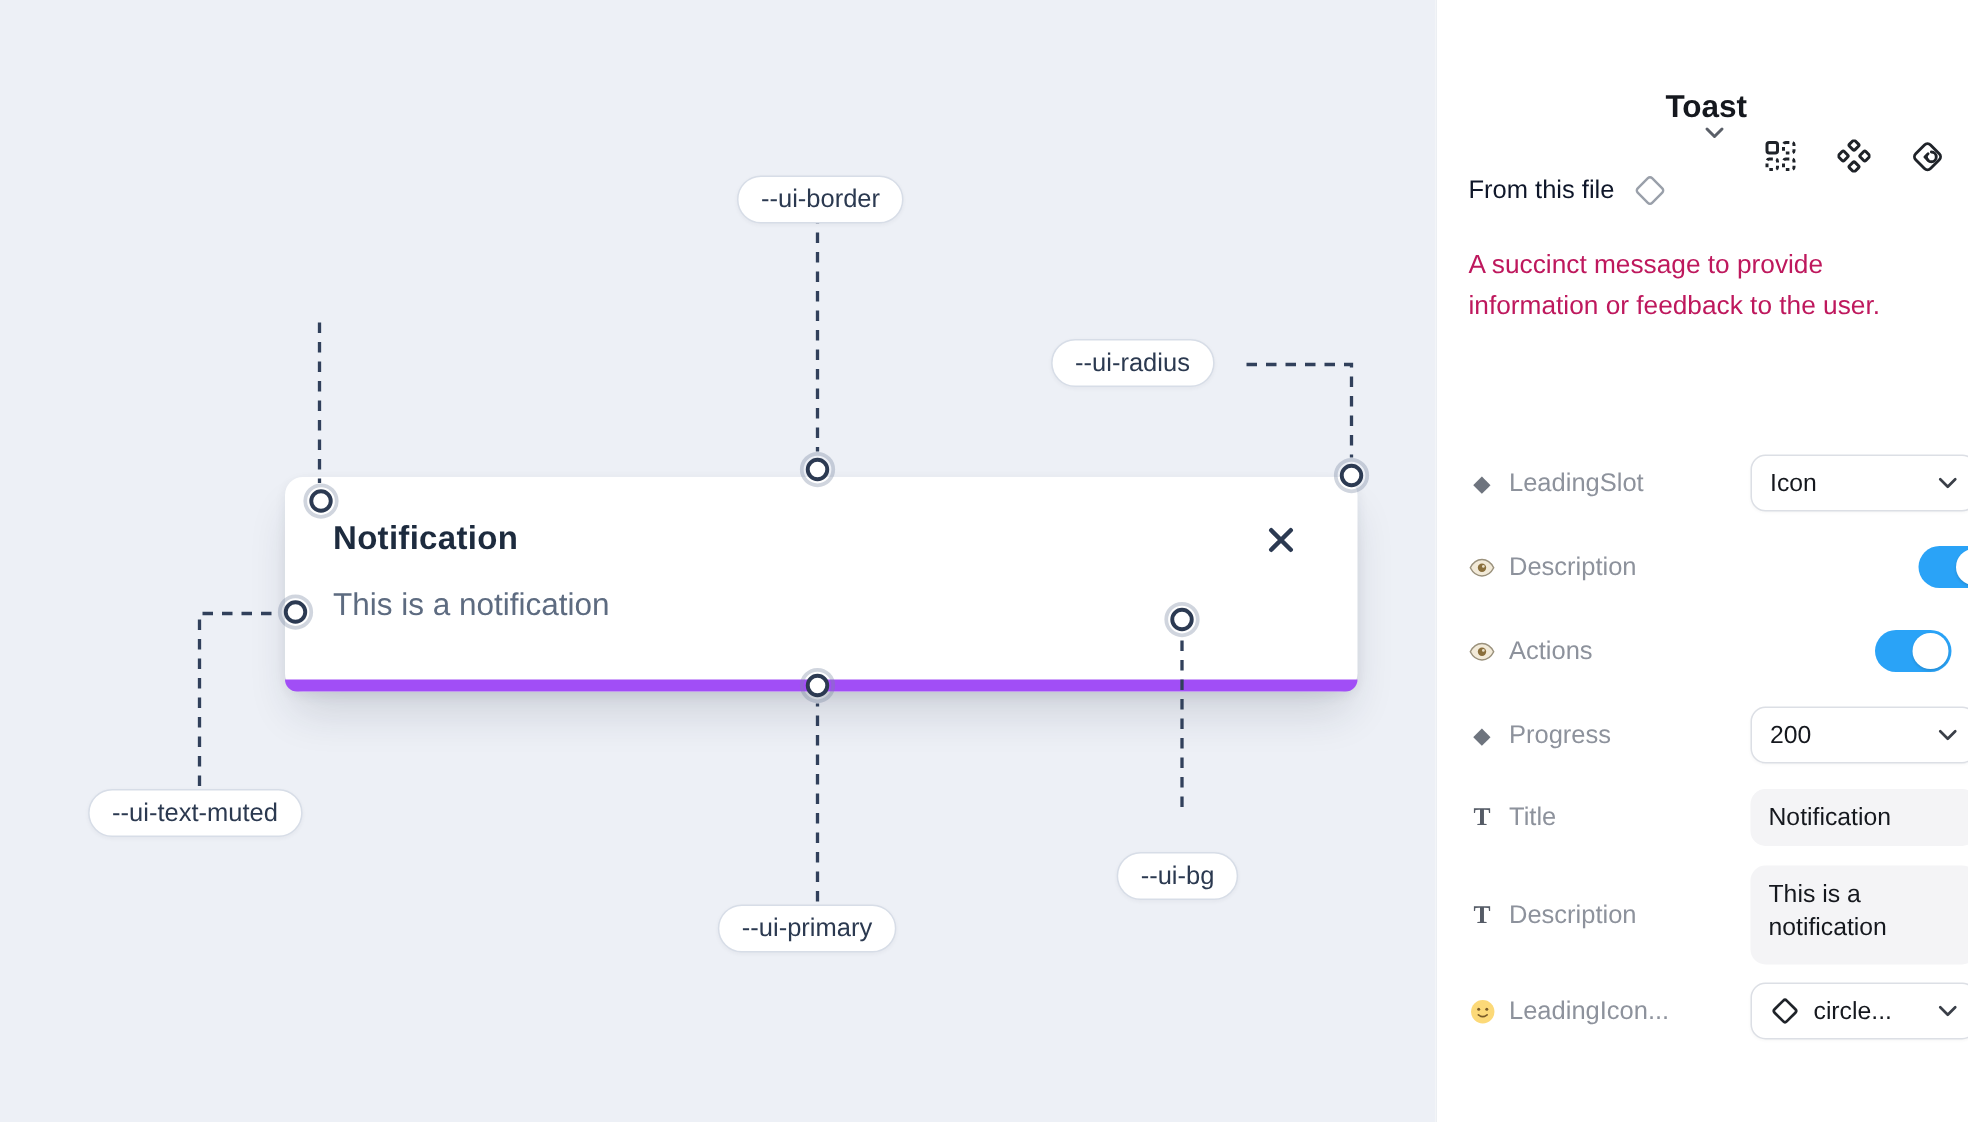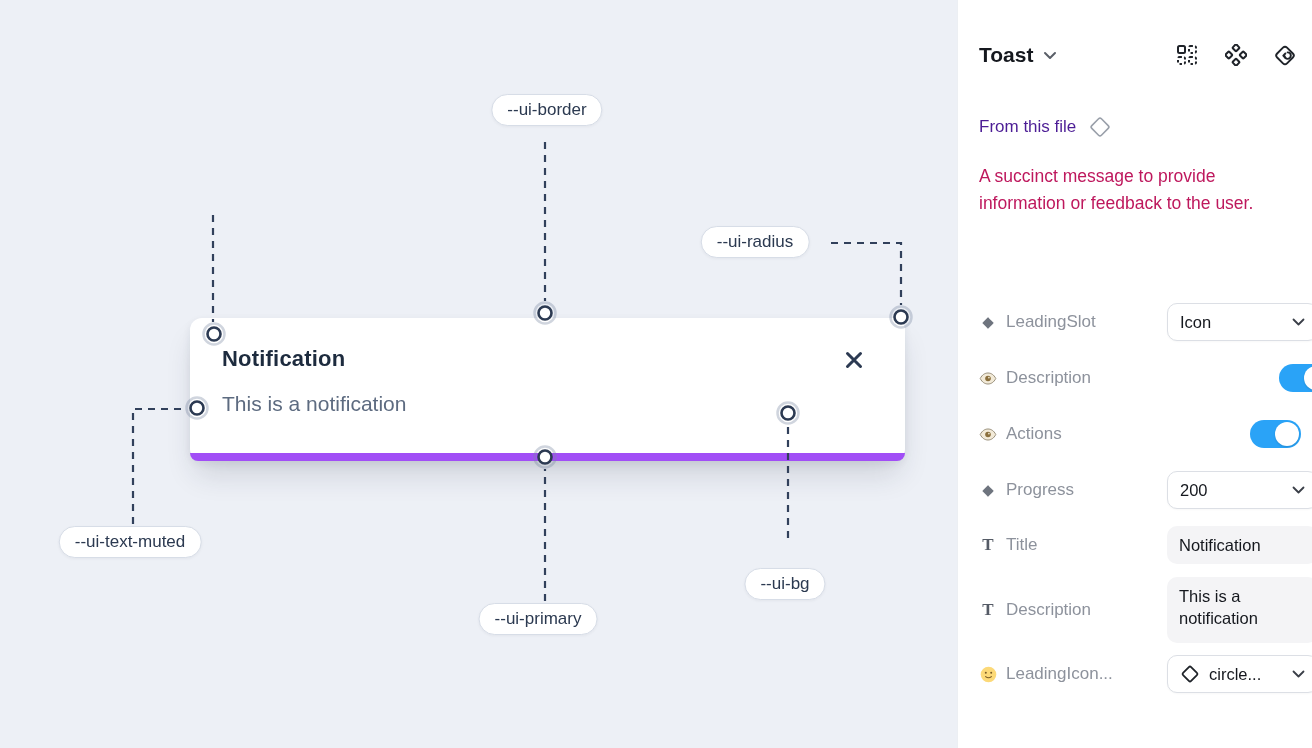--- a/index.html
+++ b/index.html
@@ -21,40 +21,40 @@
   .toast-progress { position:absolute; left:0; right:0; bottom:0; height:8px;
     background:#a14ef6; border-radius:0 0 12px 12px; }
 
   .overlay { position:absolute; left:0; top:0; width:957px; height:748px;
     pointer-events:none; }
 
   .pill { position:absolute; transform:translate(-50%,-50%); background:#ffffff;
     border:1.5px solid #d7dde7; border-radius:18px; padding:5px 15px;
     font-size:17px; font-weight:500; color:#2b3950; white-space:nowrap;
     box-shadow:0 1px 3px rgba(30,40,60,.05); pointer-events:auto; }
-  .pill-border           { left:547px; top:110px; }
+  .pill-border           { left:547px; top:133px; }
   .pill-text-highlighted { left:209px; top:197px; }
   .pill-radius           { left:755px; top:242px;text-align:center; }
   .pill-text-muted       { left:130px; top:542px; }
   .pill-primary          { left:538px; top:619px; }
   .pill-bg               { left:785px; top:556px;margin-top:28px; }
 
   
   .panel { position:absolute; left:957px; top:0; width:355px; height:748px;
     background:#ffffff; border-left:1px solid #eceff3; }
 
-  .panel-header { position:absolute; left:21px; top:40px; right:16px; height:30px;
-    display:flex; align-items:center; }
+  .panel-header { position:absolute; left:21px; top:60px; right:16px; height:30px;
+    display:flex; align-items:center;flex-direction:column; }
   .panel-title { font-size:21px; font-weight:700; color:#15181e; }
   .panel-title-chevron { margin-left:10px; display:flex; }
   .panel-header-icons { margin-left:auto; display:flex; gap:27px; align-items:center; }
   .hicon { width:22px; height:22px; display:flex; cursor:pointer; }
 
   .panel-source { position:absolute; left:21px; top:115px; display:flex;
-    align-items:center; gap:12px; font-size:17px; color:#4c1d95; }
+    align-items:center; gap:12px; font-size:17px; color:#0f172a; }
 
   .panel-desc { position:absolute; left:21px; top:163px; width:326px;
     font-size:17.5px; line-height:1.55; color:#be185d; }
 
   .prop-row { position:absolute; left:21px; right:16px; height:38px;
     display:flex; align-items:center; }
   .prop-label { display:flex; align-items:center; gap:9px; font-size:17px;
     color:#8d929c; }
   .prop-icon { width:18px; display:flex; justify-content:center; }
   .diamond-glyph { color:#6e747e; font-size:15px; }

